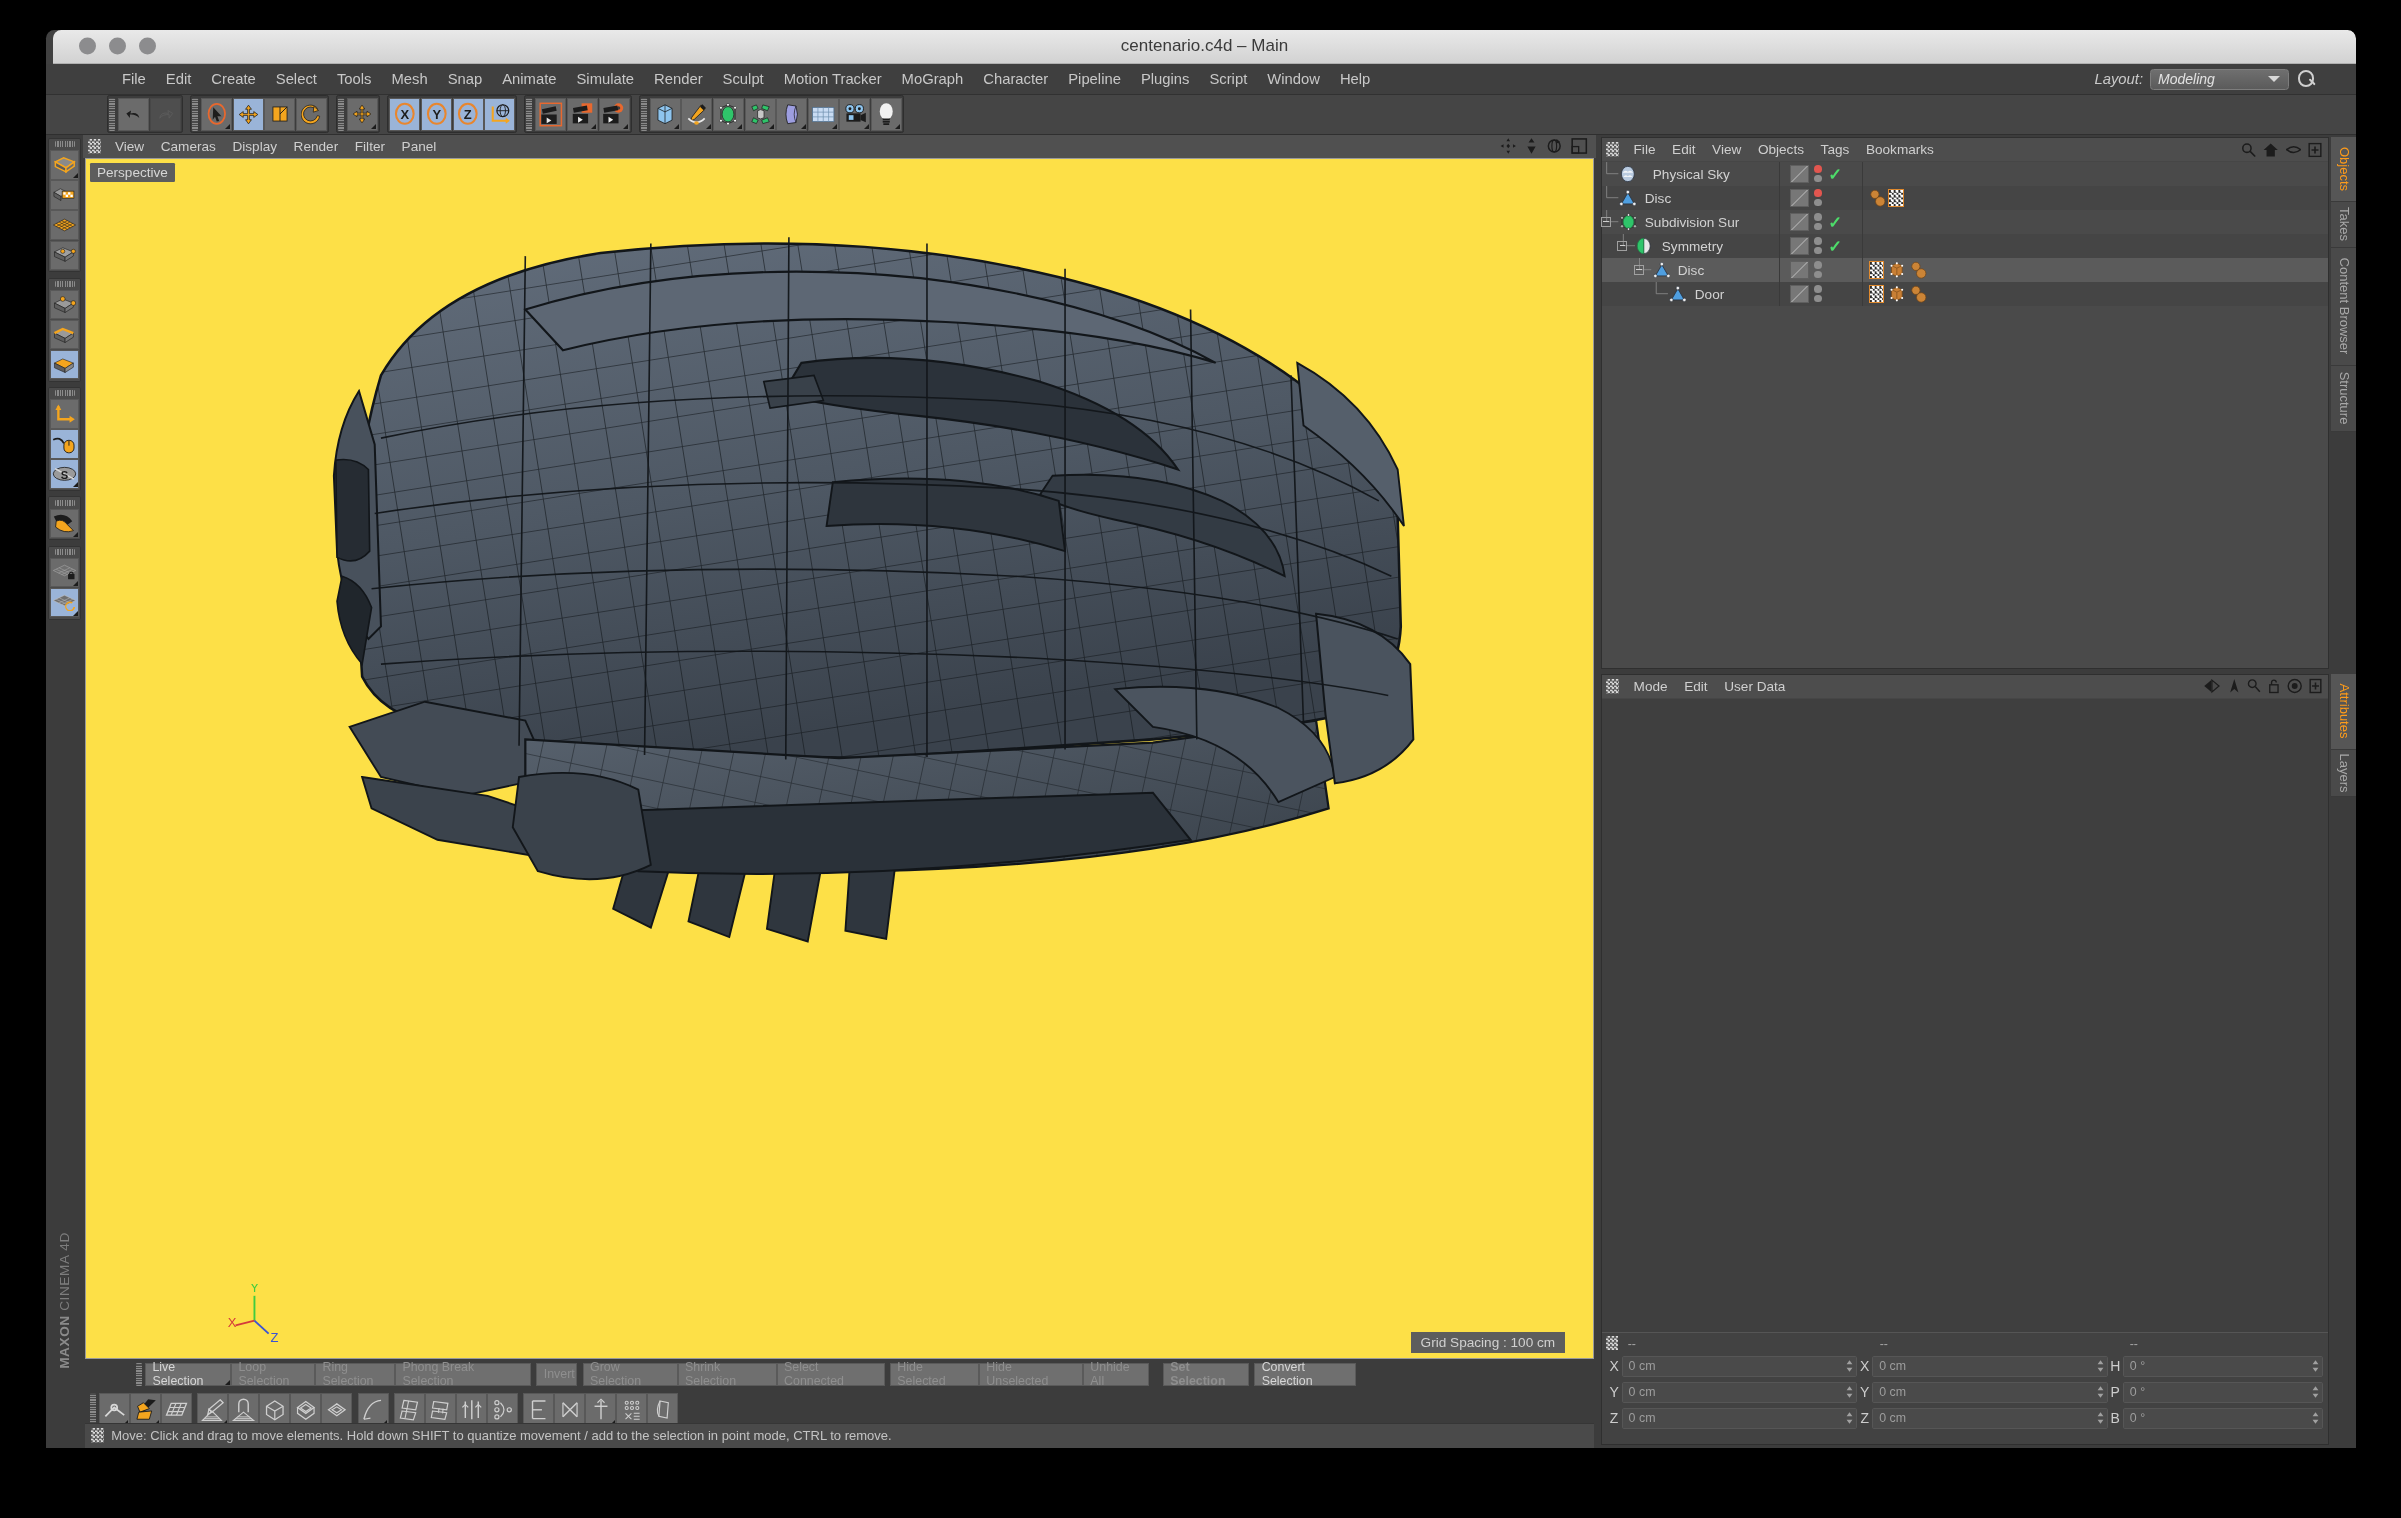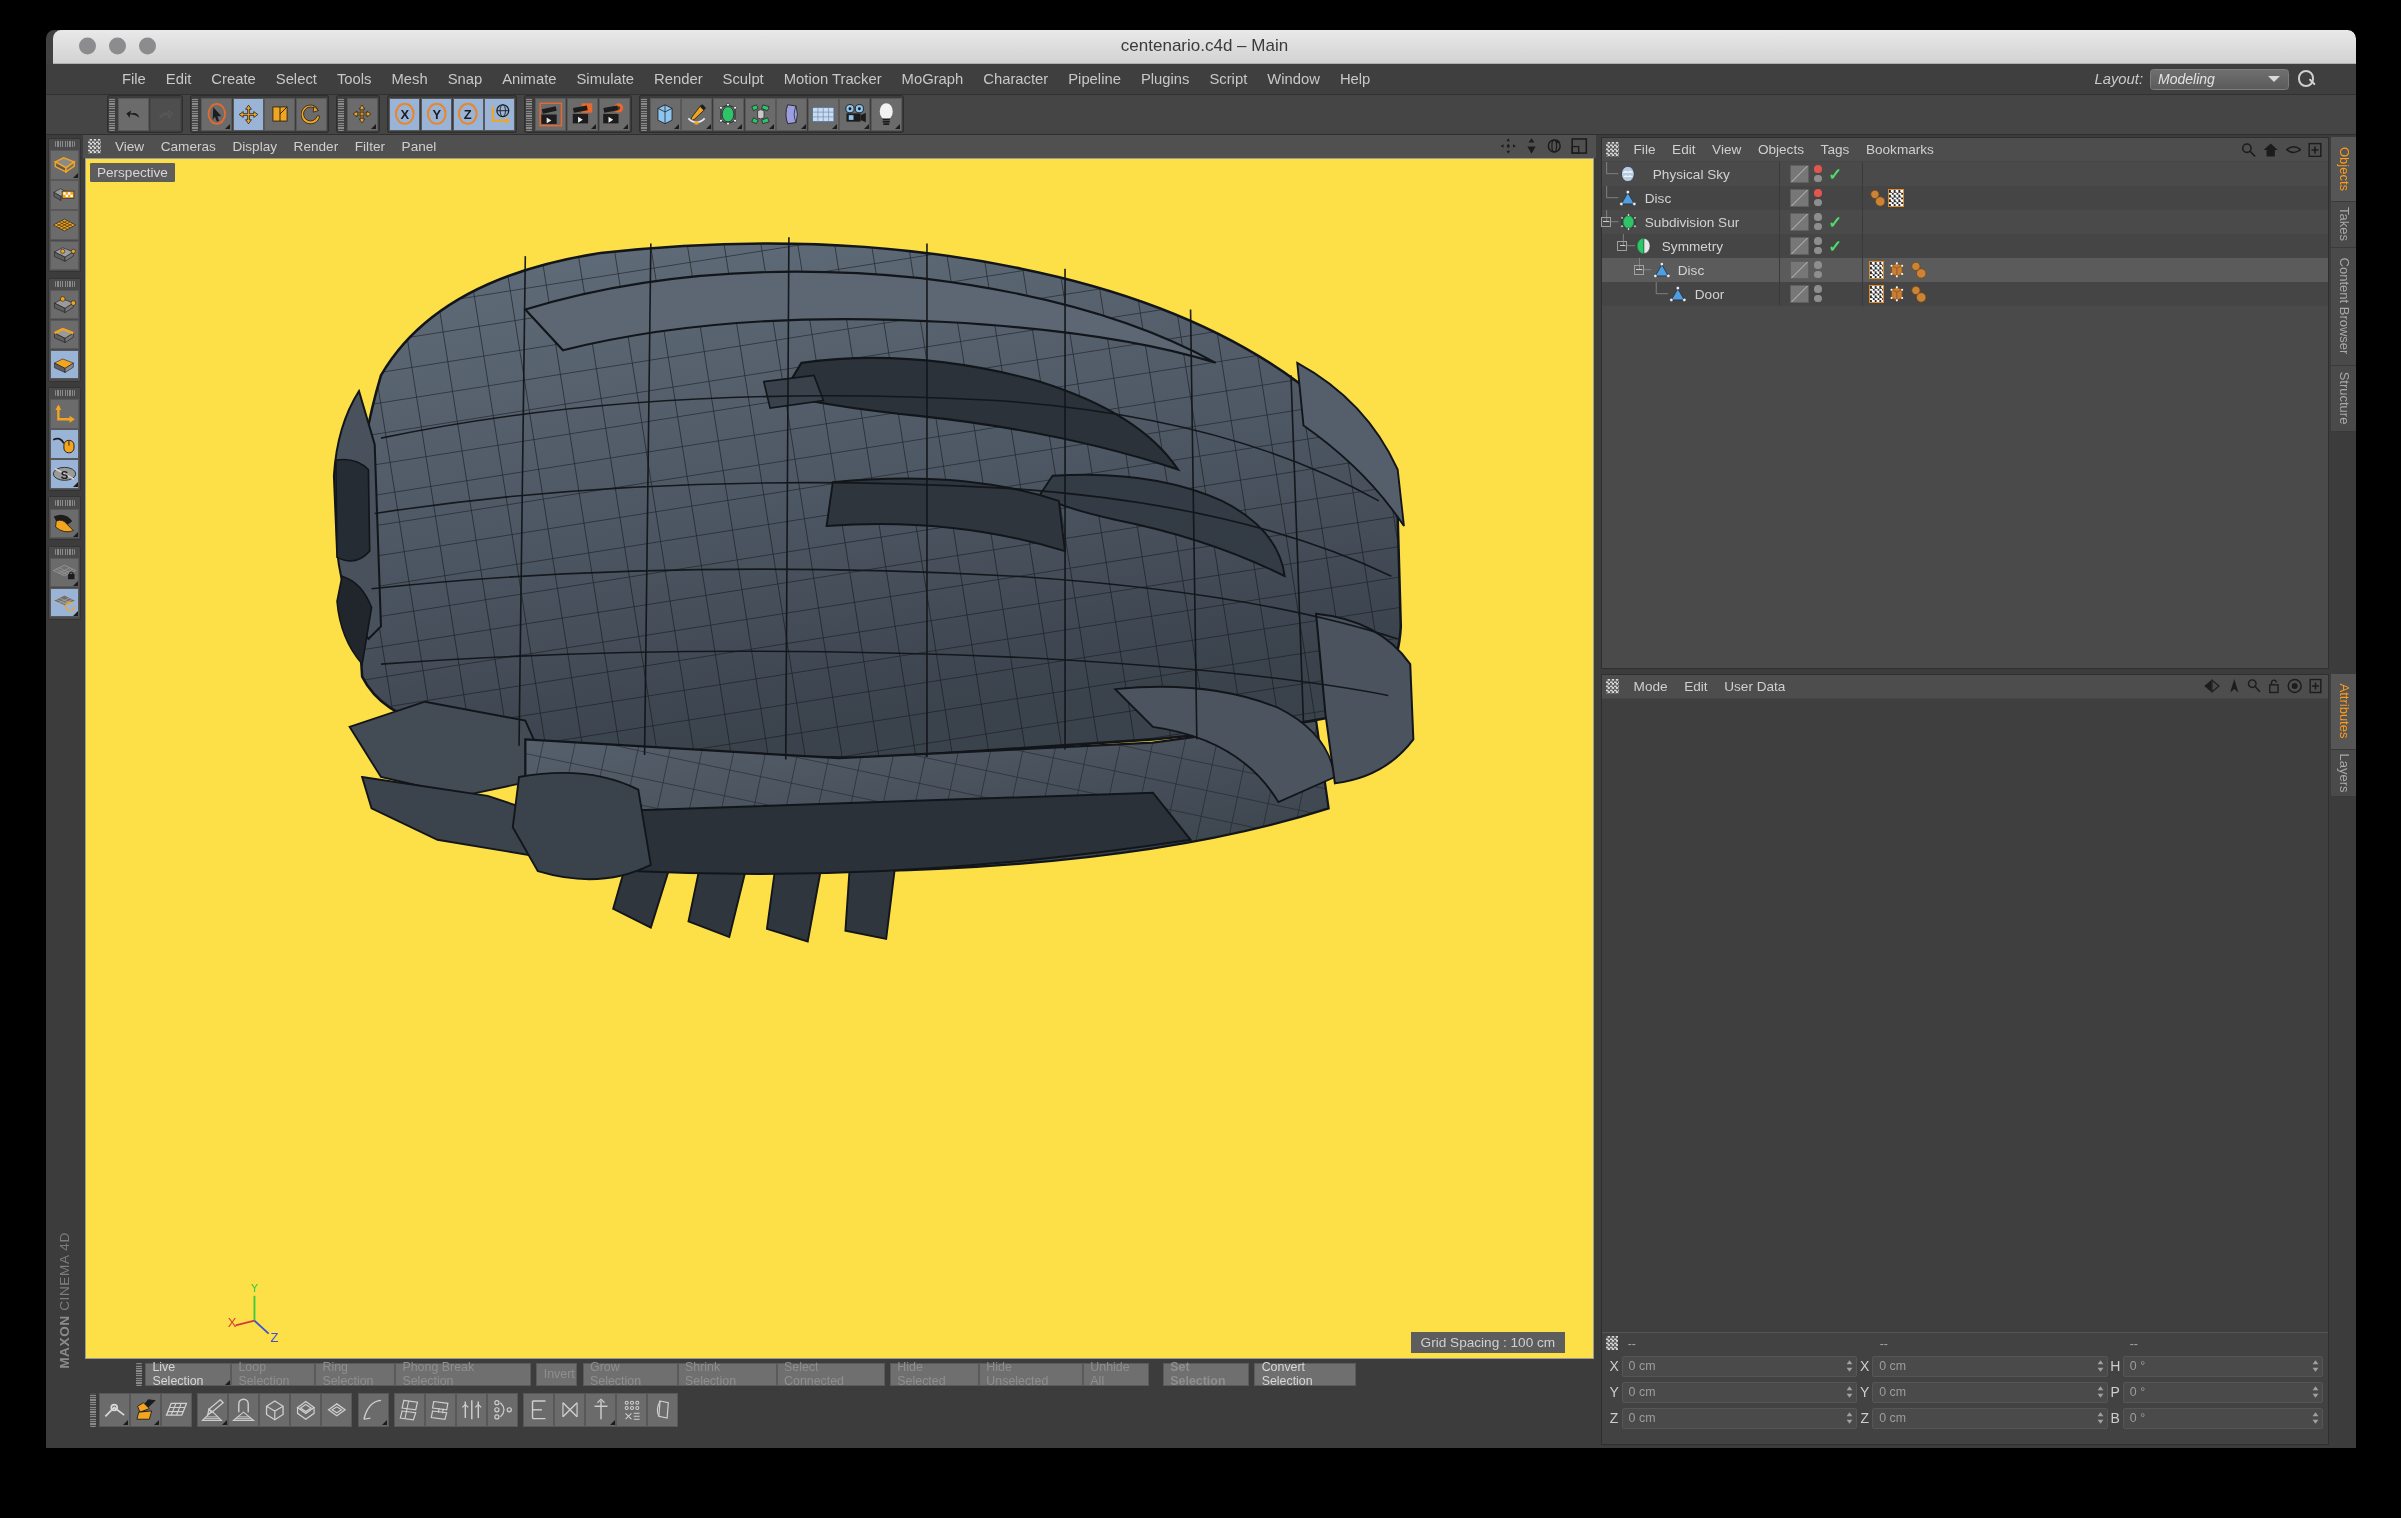--- a/index.html
+++ b/index.html
@@ -806,20 +806,24 @@
                 </svg>
             </div>
             <div class="ibtn">
               <svg width="20" height="23.6" viewBox="0 0 34 40">
                   <path d="M12 5 L26 8 L24 34 L10 31 Z" fill="none" stroke="#cfcfcf" stroke-width="2"></path>
                   <path d="M12 5 Q4 20 10 31" fill="none" stroke="#cfcfcf" stroke-width="2"></path>
                 </svg>
             </div>
           </div>
 
+          <div class="statusbar">
+            <div class="dots" style="margin:0"></div>
+            <div class="t">Move: Click and drag to move elements. Hold down SHIFT to quantize movement / add to the selection in point mode, CTRL to remove.</div>
+          </div>
         </div>
       </div>
 
       <div class="rightcol">
 
         <div class="objpanel">
           <div class="panelhdr">
             <div class="dots"></div>
             <div id="objmenus" style="display:flex">
                 <div class="mi">File</div>

